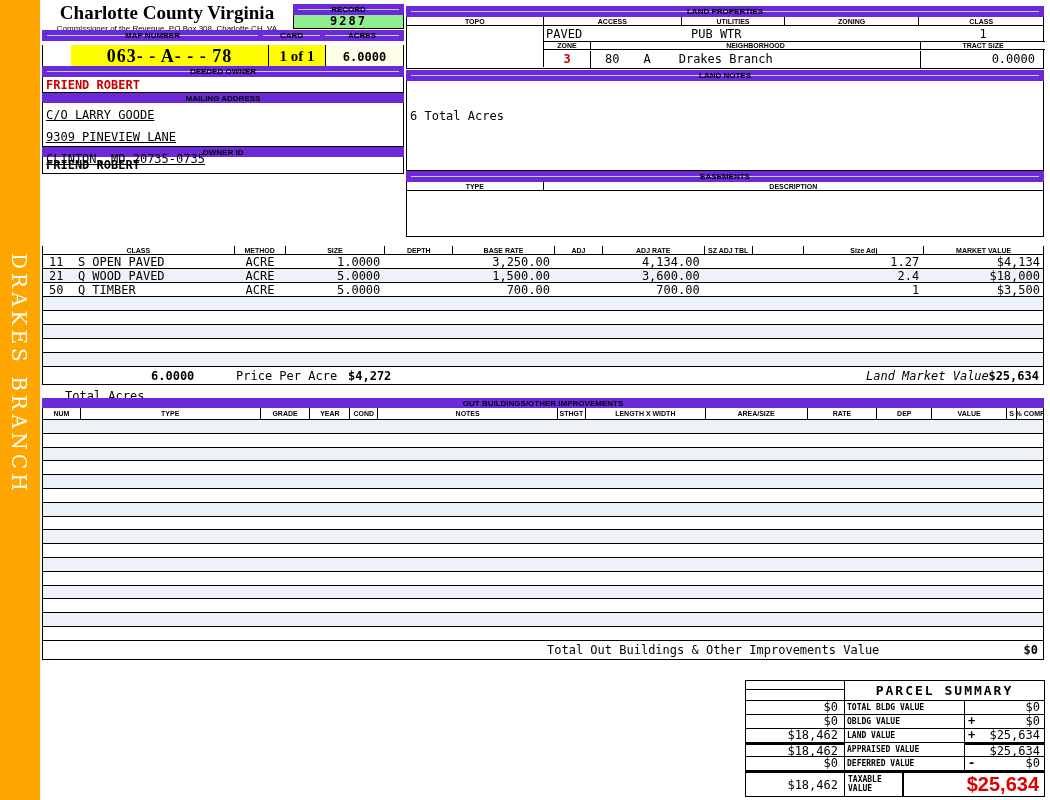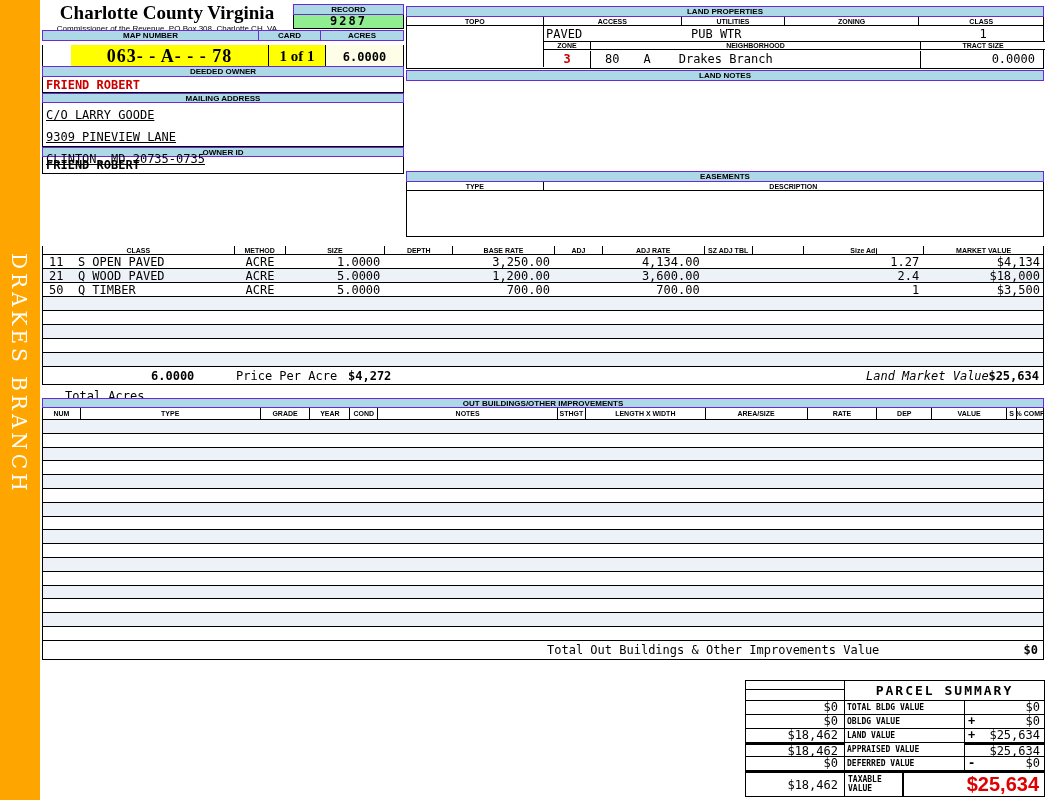--- a/index.html
+++ b/index.html
@@ -4,21 +4,21 @@
 <style>
   html,body{margin:0;padding:0;}
   body{
     width:1050px;height:800px;position:relative;background:#fff;
     font-family:"DejaVu Sans Mono","Liberation Mono",monospace;
     font-size:12px;color:#000;overflow:hidden;
   }
   .abs{position:absolute;}
   
   .bar{
-    background:#ADD8E6;border:1px solid #6d28d9;box-sizing:border-box;
+    background:#ADD8E6;border:5px solid #6d28d9;box-sizing:border-box;
     font:bold 8px "Liberation Sans",sans-serif;text-align:center;
     display:flex;align-items:center;justify-content:center;height:11px;
   }
   .hdrrow{display:flex;box-sizing:border-box;border:1px solid #000;border-top:none;background:#fff;}
   .hdrrow .hc{
     box-sizing:border-box;border-right:1px solid #000;height:100%;
     font:bold 7px "Liberation Sans",sans-serif;text-align:center;
     display:flex;align-items:center;justify-content:center;overflow:hidden;white-space:nowrap;
   }
   .hdrrow .hc:last-child{border-right:none;}
@@ -141,20 +141,23 @@
     <div class="abs" style="left:137px;top:25px;width:501px;height:17px;display:flex;align-items:center;">
       <span class="cell zc0 tc bold red" style="height:17px;border-right:1px solid #000;line-height:17px;">3</span>
       <span class="cell zc1" style="height:17px;line-height:17px;border-right:1px solid #000;"><span style="margin-left:14px;">80</span><span style="margin-left:24px;">A</span><span style="margin-left:28px;">Drakes Branch</span></span>
       <span class="cell zc2 tr" style="height:17px;line-height:17px;padding-right:10px;">0.0000</span>
     </div>
   </div>
 </div>
 
 <div class="abs" style="left:406px;top:70px;width:638px;">
   <div class="bar">LAND NOTES</div>
+  <div style="height:90px;border:1px solid #000;border-top:none;box-sizing:border-box;padding:28px 0 0 3px;">
+    <span>6 Total Acres</span>
+  </div>
 </div>
 
 <div class="abs" style="left:406px;top:171px;width:638px;">
   <div class="bar">EASEMENTS</div>
   <div class="hdrrow" style="height:9px;">
     <span class="hc ec0">TYPE</span>
     <span class="hc ec1">DESCRIPTION</span>
   </div>
   <div style="height:46px;border:1px solid #000;border-top:none;box-sizing:border-box;"></div>
 </div>
@@ -184,21 +187,21 @@
     <span class="cell lc7"></span>
     <span class="cell lc8"></span>
     <span class="cell lc9 tr">1.27</span>
     <span class="cell lc10 tr" style="padding-right:3px;">$4,134</span>
   </div>
   <div class="trow stripe" style="height:14px;">
     <span class="cell lc0 tl">21  Q WOOD PAVED</span>
     <span class="cell lc1 tc">ACRE</span>
     <span class="cell lc2 tr">5.0000</span>
     <span class="cell lc3"></span>
-    <span class="cell lc4 tr">1,200.00</span>
+    <span class="cell lc4 tr">1,500.00</span>
     <span class="cell lc5"></span>
     <span class="cell lc6 tr">3,600.00</span>
     <span class="cell lc7"></span>
     <span class="cell lc8"></span>
     <span class="cell lc9 tr">2.4</span>
     <span class="cell lc10 tr" style="padding-right:3px;">$18,000</span>
   </div>
   <div class="trow" style="height:14px;">
     <span class="cell lc0 tl">50  Q TIMBER</span>
     <span class="cell lc1 tc">ACRE</span>

